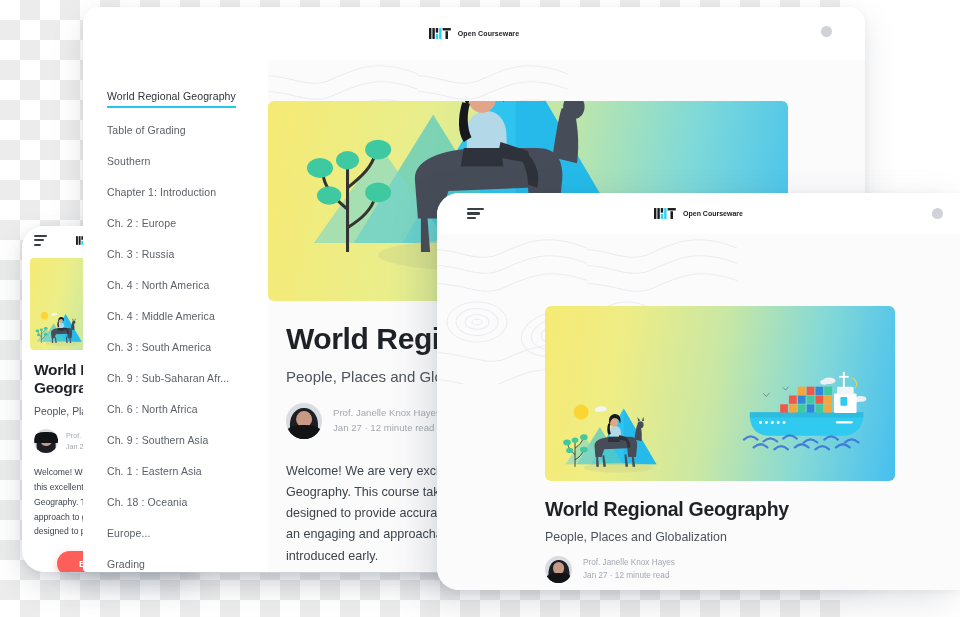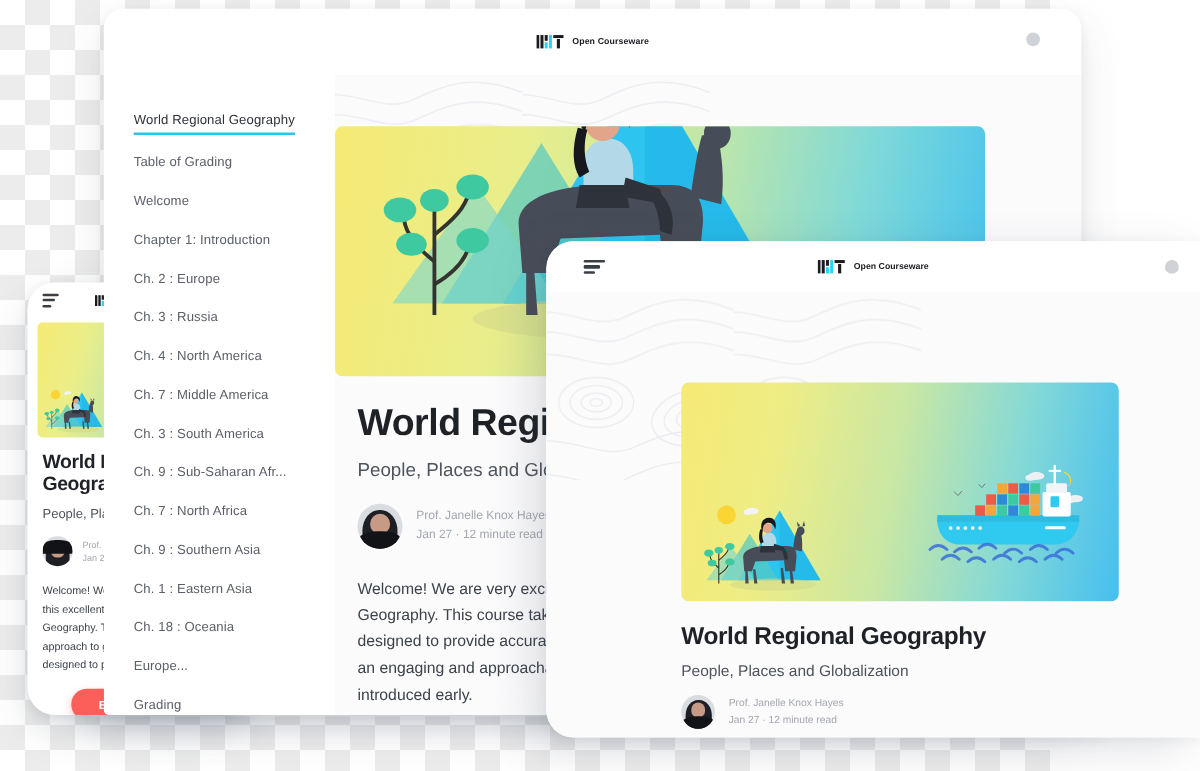--- a/index.html
+++ b/index.html
@@ -398,29 +398,29 @@
         <span style="font-size:7px;font-weight:bold;color:#1b1c20;letter-spacing:.1px;">Open Courseware</span>
       </div>
       <div class="avatar-dot"></div>
     </div>
 
     <div class="dbody">
 
       <nav class="dsidebar">
         <div class="nav-item active">World Regional Geography</div>
         <div class="nav-item">Table of Grading</div>
-        <div class="nav-item">Welcome</div>
+        <div class="nav-item">Southern</div>
         <div class="nav-item">Chapter 1: Introduction</div>
         <div class="nav-item">Ch. 2 : Europe</div>
         <div class="nav-item">Ch. 3 : Russia</div>
         <div class="nav-item">Ch. 4 : North America</div>
-        <div class="nav-item">Ch. 7 : Middle America</div>
+        <div class="nav-item">Ch. 4 : Middle America</div>
         <div class="nav-item">Ch. 3 : South America</div>
         <div class="nav-item">Ch. 9 : Sub-Saharan Afr...</div>
-        <div class="nav-item">Ch. 7 : North Africa</div>
+        <div class="nav-item">Ch. 6 : North Africa</div>
         <div class="nav-item">Ch. 9 : Southern Asia</div>
         <div class="nav-item">Ch. 1 : Eastern Asia</div>
         <div class="nav-item">Ch. 18 : Oceania</div>
         <div class="nav-item">Europe...</div>
         <div class="nav-item">Grading</div>
       </nav>
 
       <main class="dmain">
         <svg class="topo">
           <rect width="100%" height="100%" fill="url(#topoPat)"></rect>

